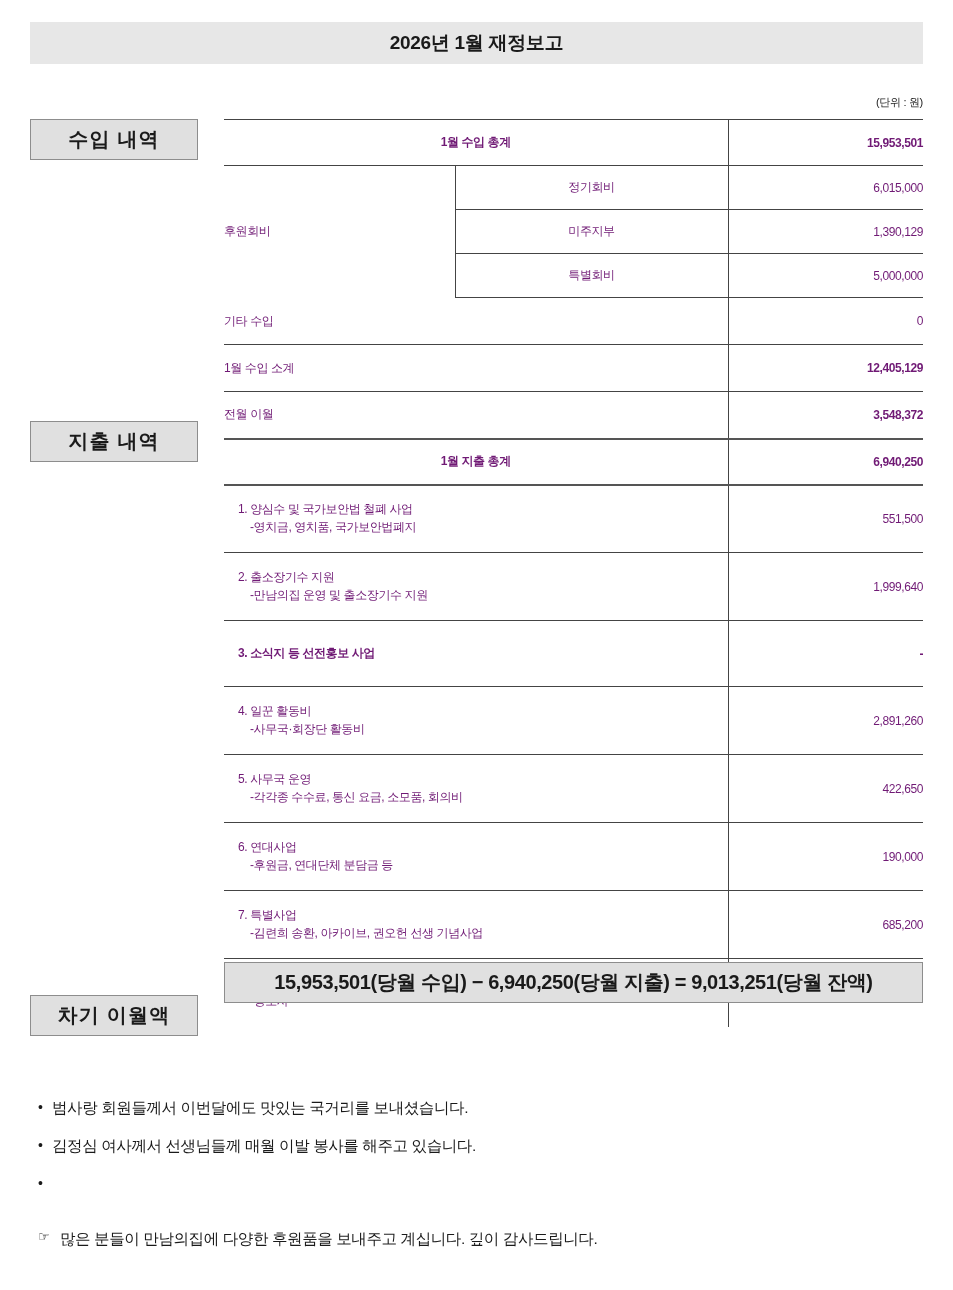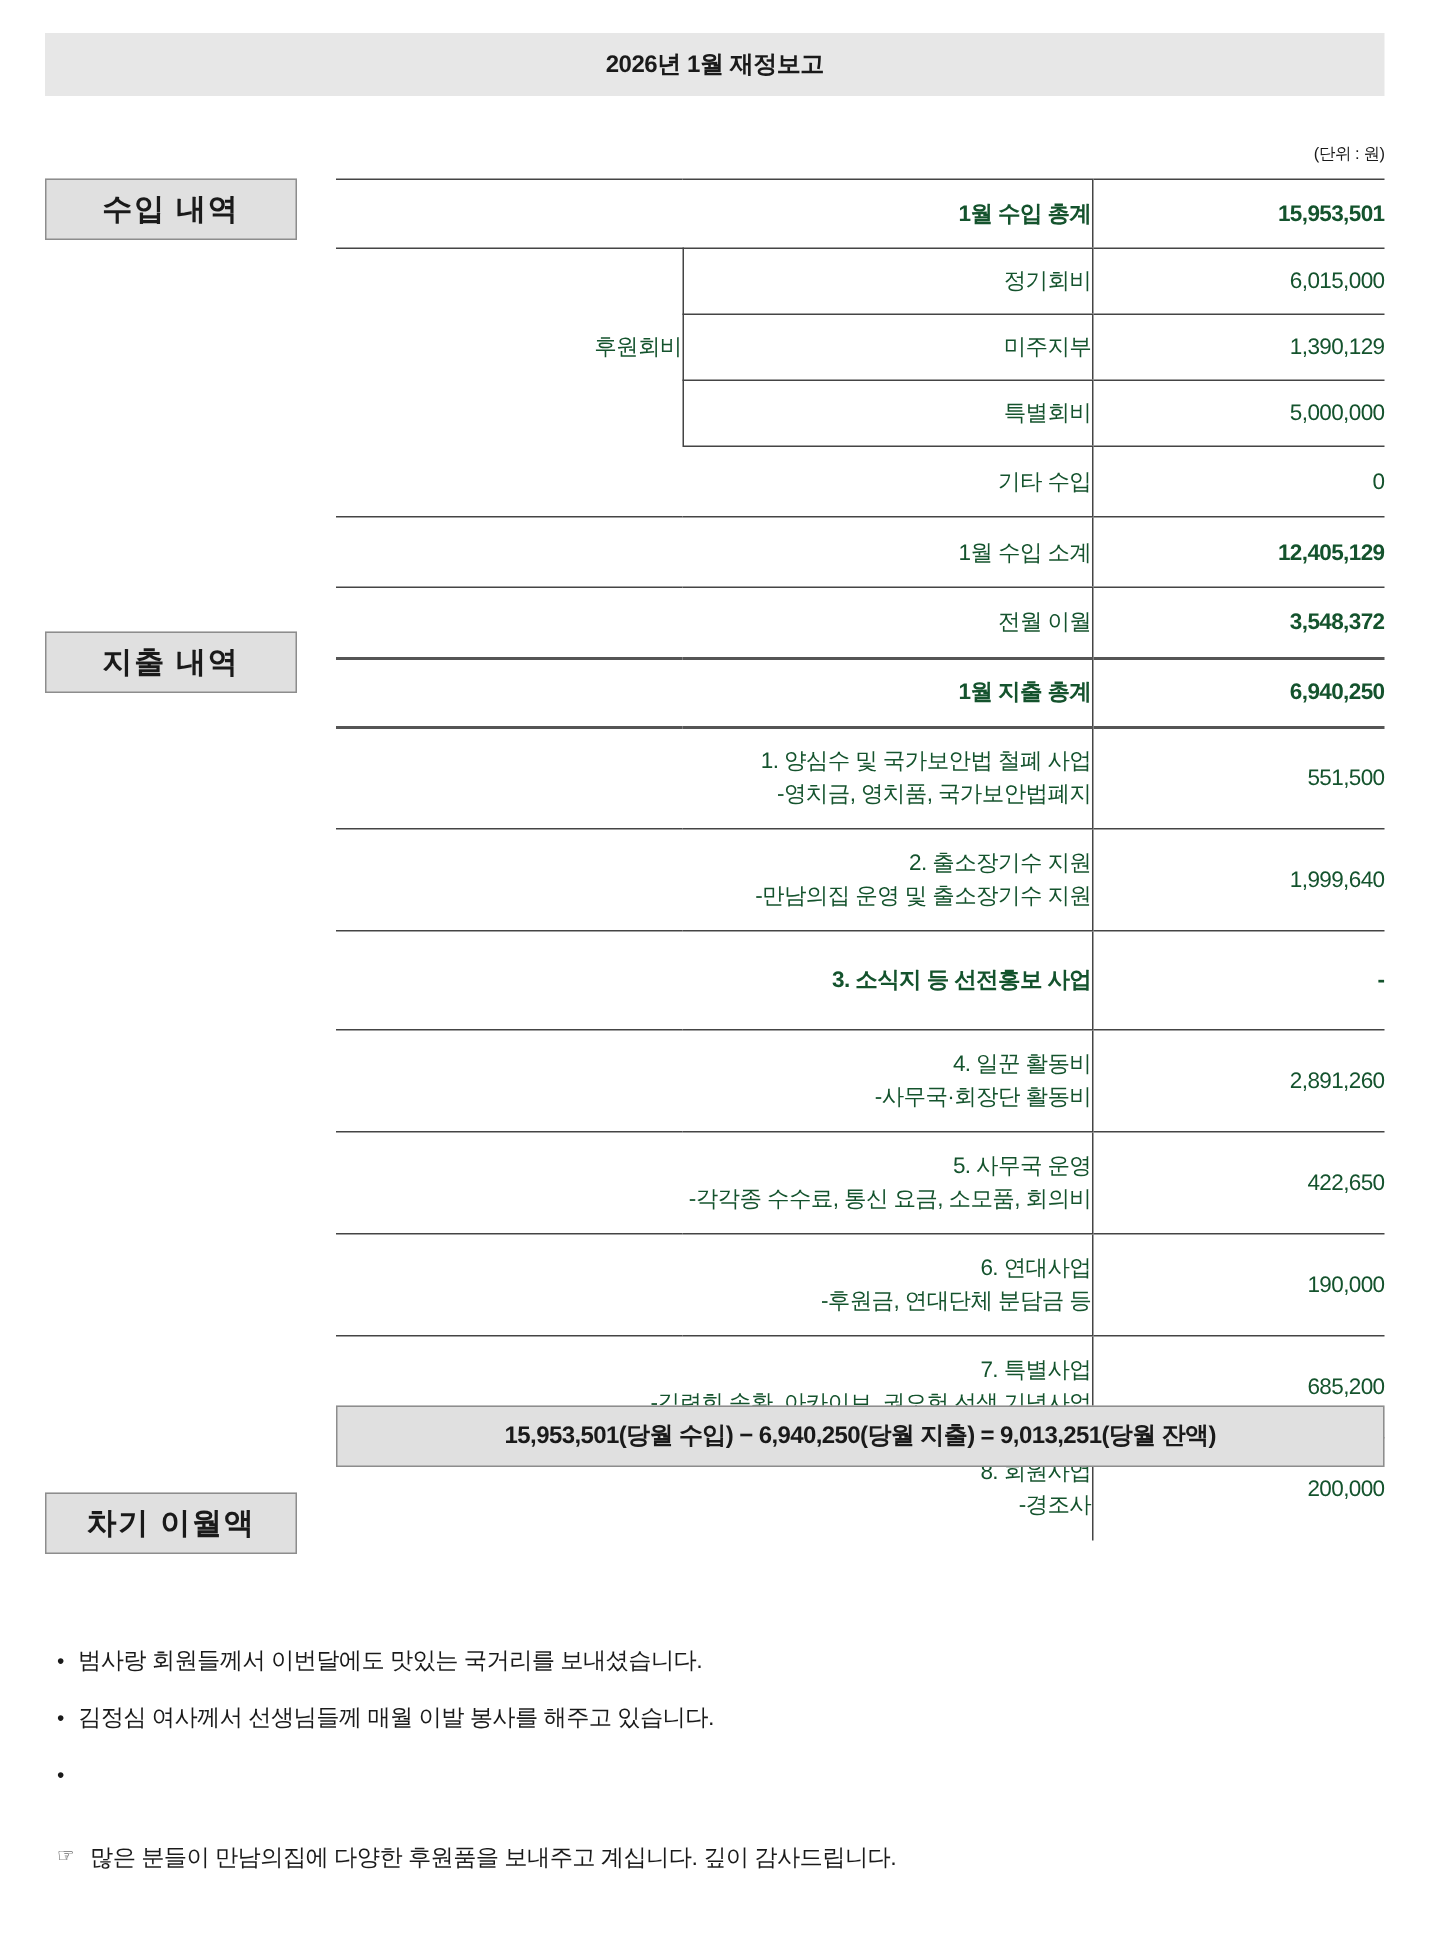--- a/index.html
+++ b/index.html
@@ -22,21 +22,21 @@
     left: 30px;
     top: 22px;
     width: 893px;
     height: 42px;
     background: #e7e7e7;
     display: flex;
     align-items: center;
     justify-content: center;
   }
   .title-bar .title-text {
-    font-size: 16px;
+    font-size: 19px;
     font-weight: bold;
     letter-spacing: -0.3px;
     color: #1a1a1a;
   }
 
   
   .unit-note {
     position: absolute;
     right: 30px;
     top: 95px;
@@ -72,24 +72,23 @@
     left: 224px;
     top: 119px;
     width: 699px;
     border-collapse: collapse;
     table-layout: fixed;
   }
   .sheet td {
     border: 0;
     padding: 0;
     vertical-align: middle;
-    font-size: 15px;
+    font-size: 12px;
     letter-spacing: -0.4px;
-    color: #14532d;
-    text-align: right;
+    color: #701a75;
   }
 
   .c-label { width: 231px; }
   .c-sub   { width: 273px; }
   .c-val   { width: 195px; }
   .bb-thick { border-bottom: 2px solid #555 !important; }
   .bt-thin  { border-top: 1px solid #444 !important; }
   .bb-thin  { border-bottom: 1px solid #444 !important; }
   .bl-thin  { border-left: 1px solid #444 !important; }
   .br-thin  { border-right: 1px solid #444 !important; }
@@ -127,30 +126,30 @@
   .item-line2 {
     display: block;
     padding-left: 26px;
     line-height: 1.45;
   }
 
   
   .balance-strip {
     position: absolute;
     left: 224px;
-    top: 937px;
+    top: 962px;
     width: 699px;
     height: 41px;
     background: #e0e0e0;
     border: 1px solid #8d8d8d;
     box-sizing: border-box;
     display: flex;
     align-items: center;
     justify-content: center;
-    font-size: 16px;
+    font-size: 20px;
     font-weight: bold;
     letter-spacing: -0.4px;
     color: #1a1a1a;
     white-space: nowrap;
   }
 
   
   .notes {
     position: absolute;
     left: 38px;

